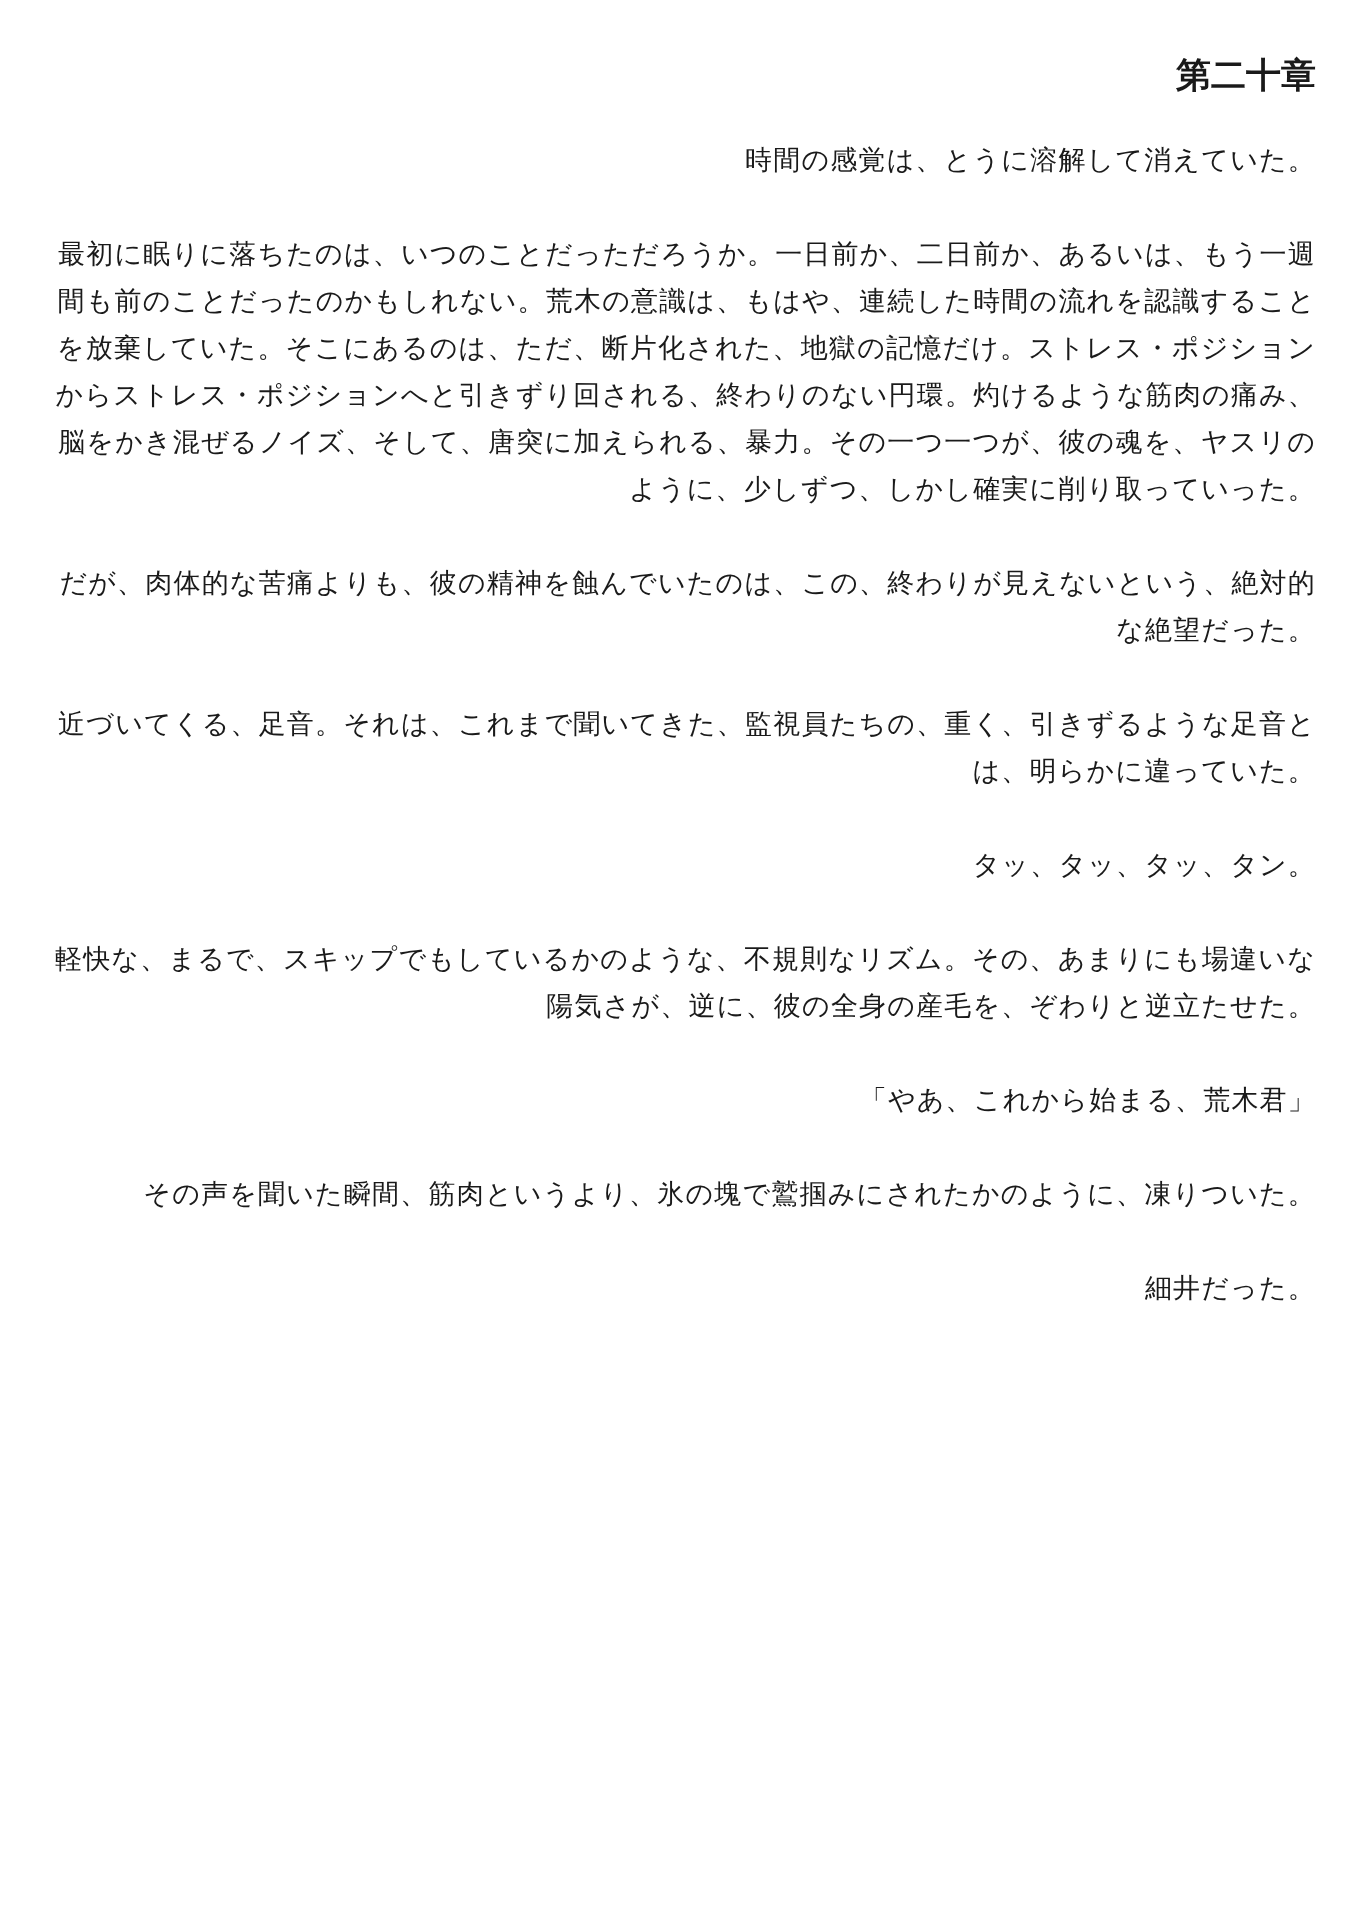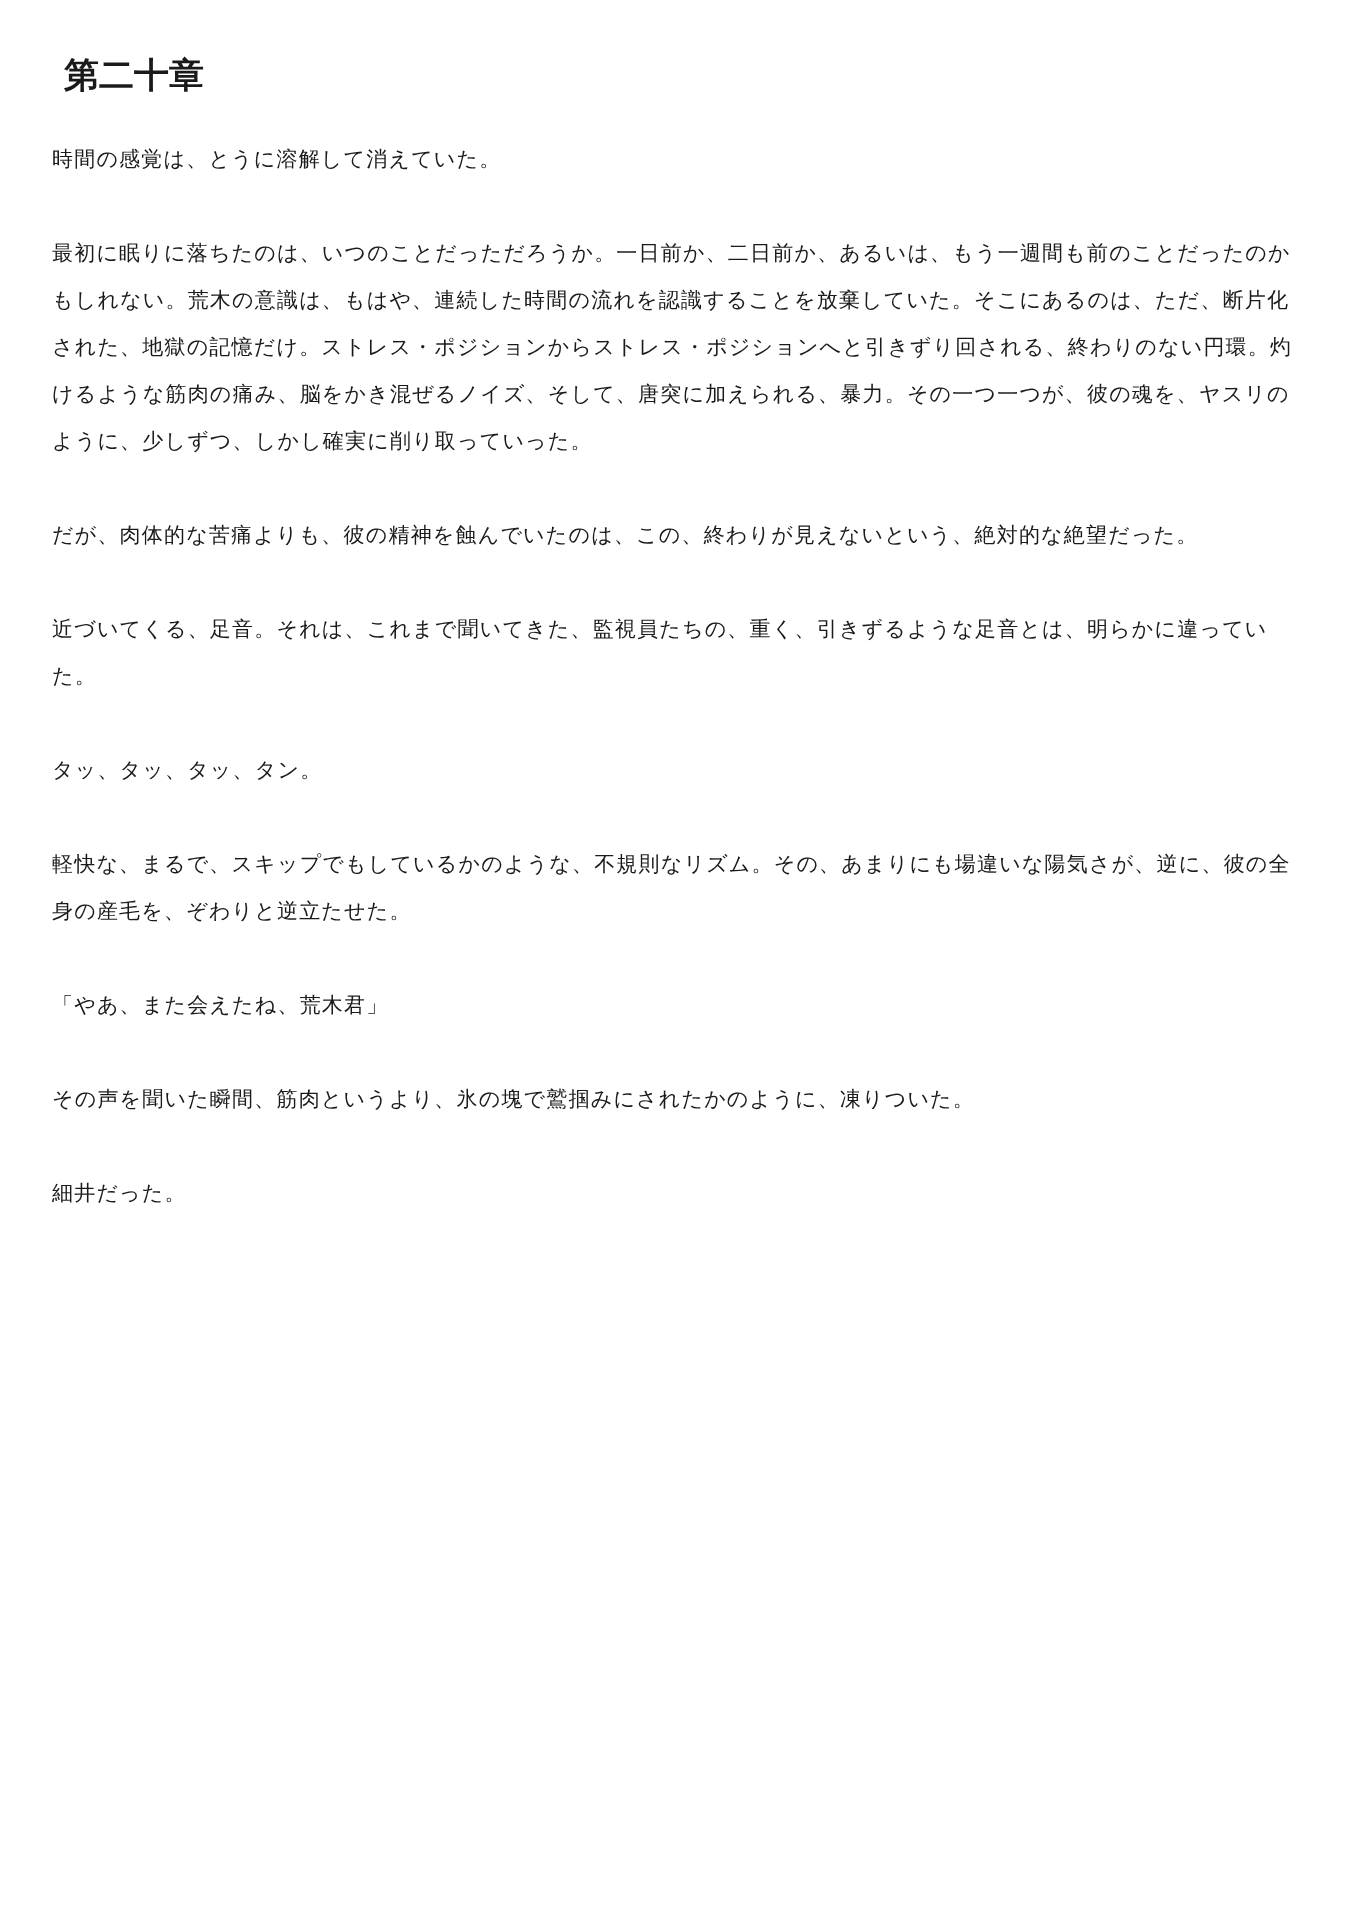--- a/index.html
+++ b/index.html
@@ -9,47 +9,48 @@
     }
     body {
       width: 1368px;
       min-height: 1932px;
       color: #1a1a1a;
       font-family: "DejaVu Serif", "Liberation Serif", serif;
     }
     .page {
       padding: 52px 52px 40px 52px;
       box-sizing: border-box;
+      text-align: right;
     }
     .chapter-title {
       font-size: 35px;
       font-weight: bold;
       margin: 0 0 38px 12px;
       line-height: 1.3;
       letter-spacing: 0;
     }
     .para {
-      font-size: 21px;
+      font-size: 27px;
       line-height: 47px;
-      margin: 0 12px 47px 0;
+      margin: 0 0 47px 0;
       letter-spacing: 1.2px;
       word-break: break-all;
       max-width: 1264px;
     }
     .para:last-child { margin-bottom: 0; }
   </style>
 </head>
 <body>
 
 <div class="page">
   <h1 class="chapter-title">第二十章</h1>
   <div class="body-text">
     <p class="para">時間の感覚は、とうに溶解して消えていた。</p>
     <p class="para">最初に眠りに落ちたのは、いつのことだっただろうか。一日前か、二日前か、あるいは、もう一週間も前のことだったのかもしれない。荒木の意識は、もはや、連続した時間の流れを認識することを放棄していた。そこにあるのは、ただ、断片化された、地獄の記憶だけ。ストレス・ポジションからストレス・ポジションへと引きずり回される、終わりのない円環。灼けるような筋肉の痛み、脳をかき混ぜるノイズ、そして、唐突に加えられる、暴力。その一つ一つが、彼の魂を、ヤスリのように、少しずつ、しかし確実に削り取っていった。</p>
     <p class="para">だが、肉体的な苦痛よりも、彼の精神を蝕んでいたのは、この、終わりが見えないという、絶対的な絶望だった。</p>
     <p class="para">近づいてくる、足音。それは、これまで聞いてきた、監視員たちの、重く、引きずるような足音とは、明らかに違っていた。</p>
     <p class="para">タッ、タッ、タッ、タン。</p>
     <p class="para">軽快な、まるで、スキップでもしているかのような、不規則なリズム。その、あまりにも場違いな陽気さが、逆に、彼の全身の産毛を、ぞわりと逆立たせた。</p>
-    <p class="para">「やあ、また会えたね、荒木君」</p>
+    <p class="para">「やあ、これから始まる、荒木君」</p>
     <p class="para">その声を聞いた瞬間、筋肉というより、氷の塊で鷲掴みにされたかのように、凍りついた。</p>
     <p class="para">細井だった。</p>
   </div>
 </div>
 
 </body></html>

